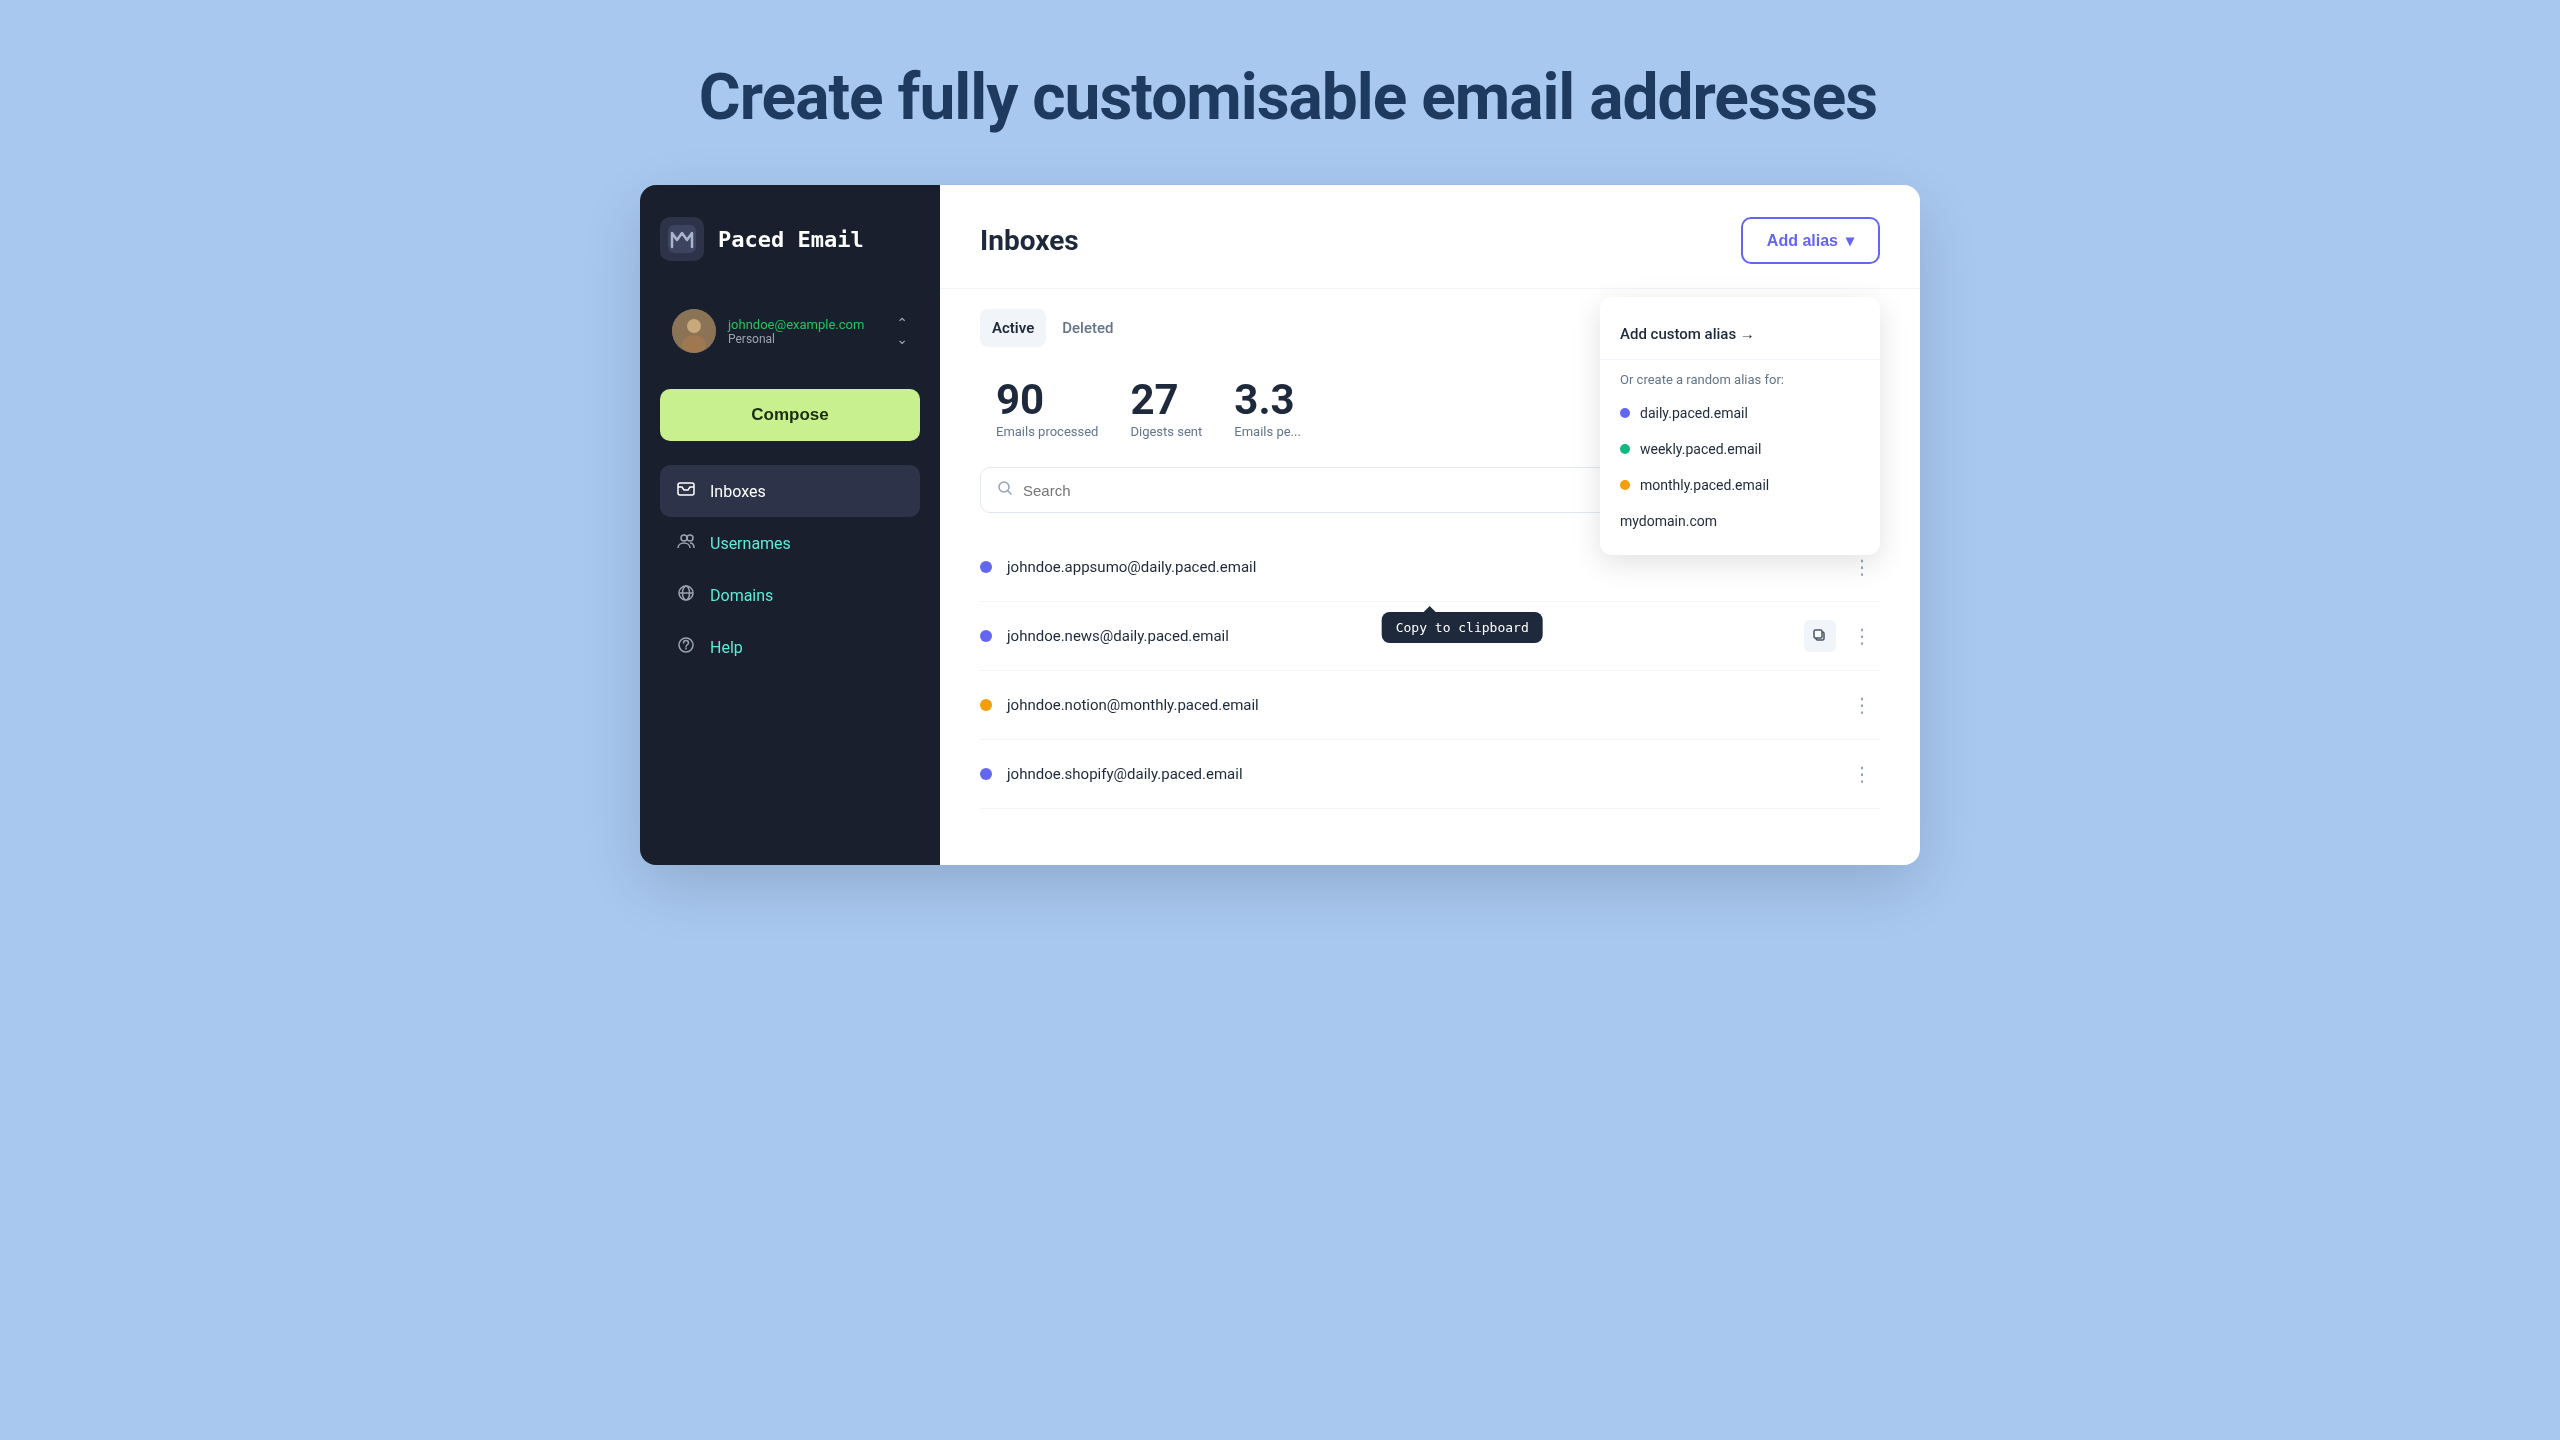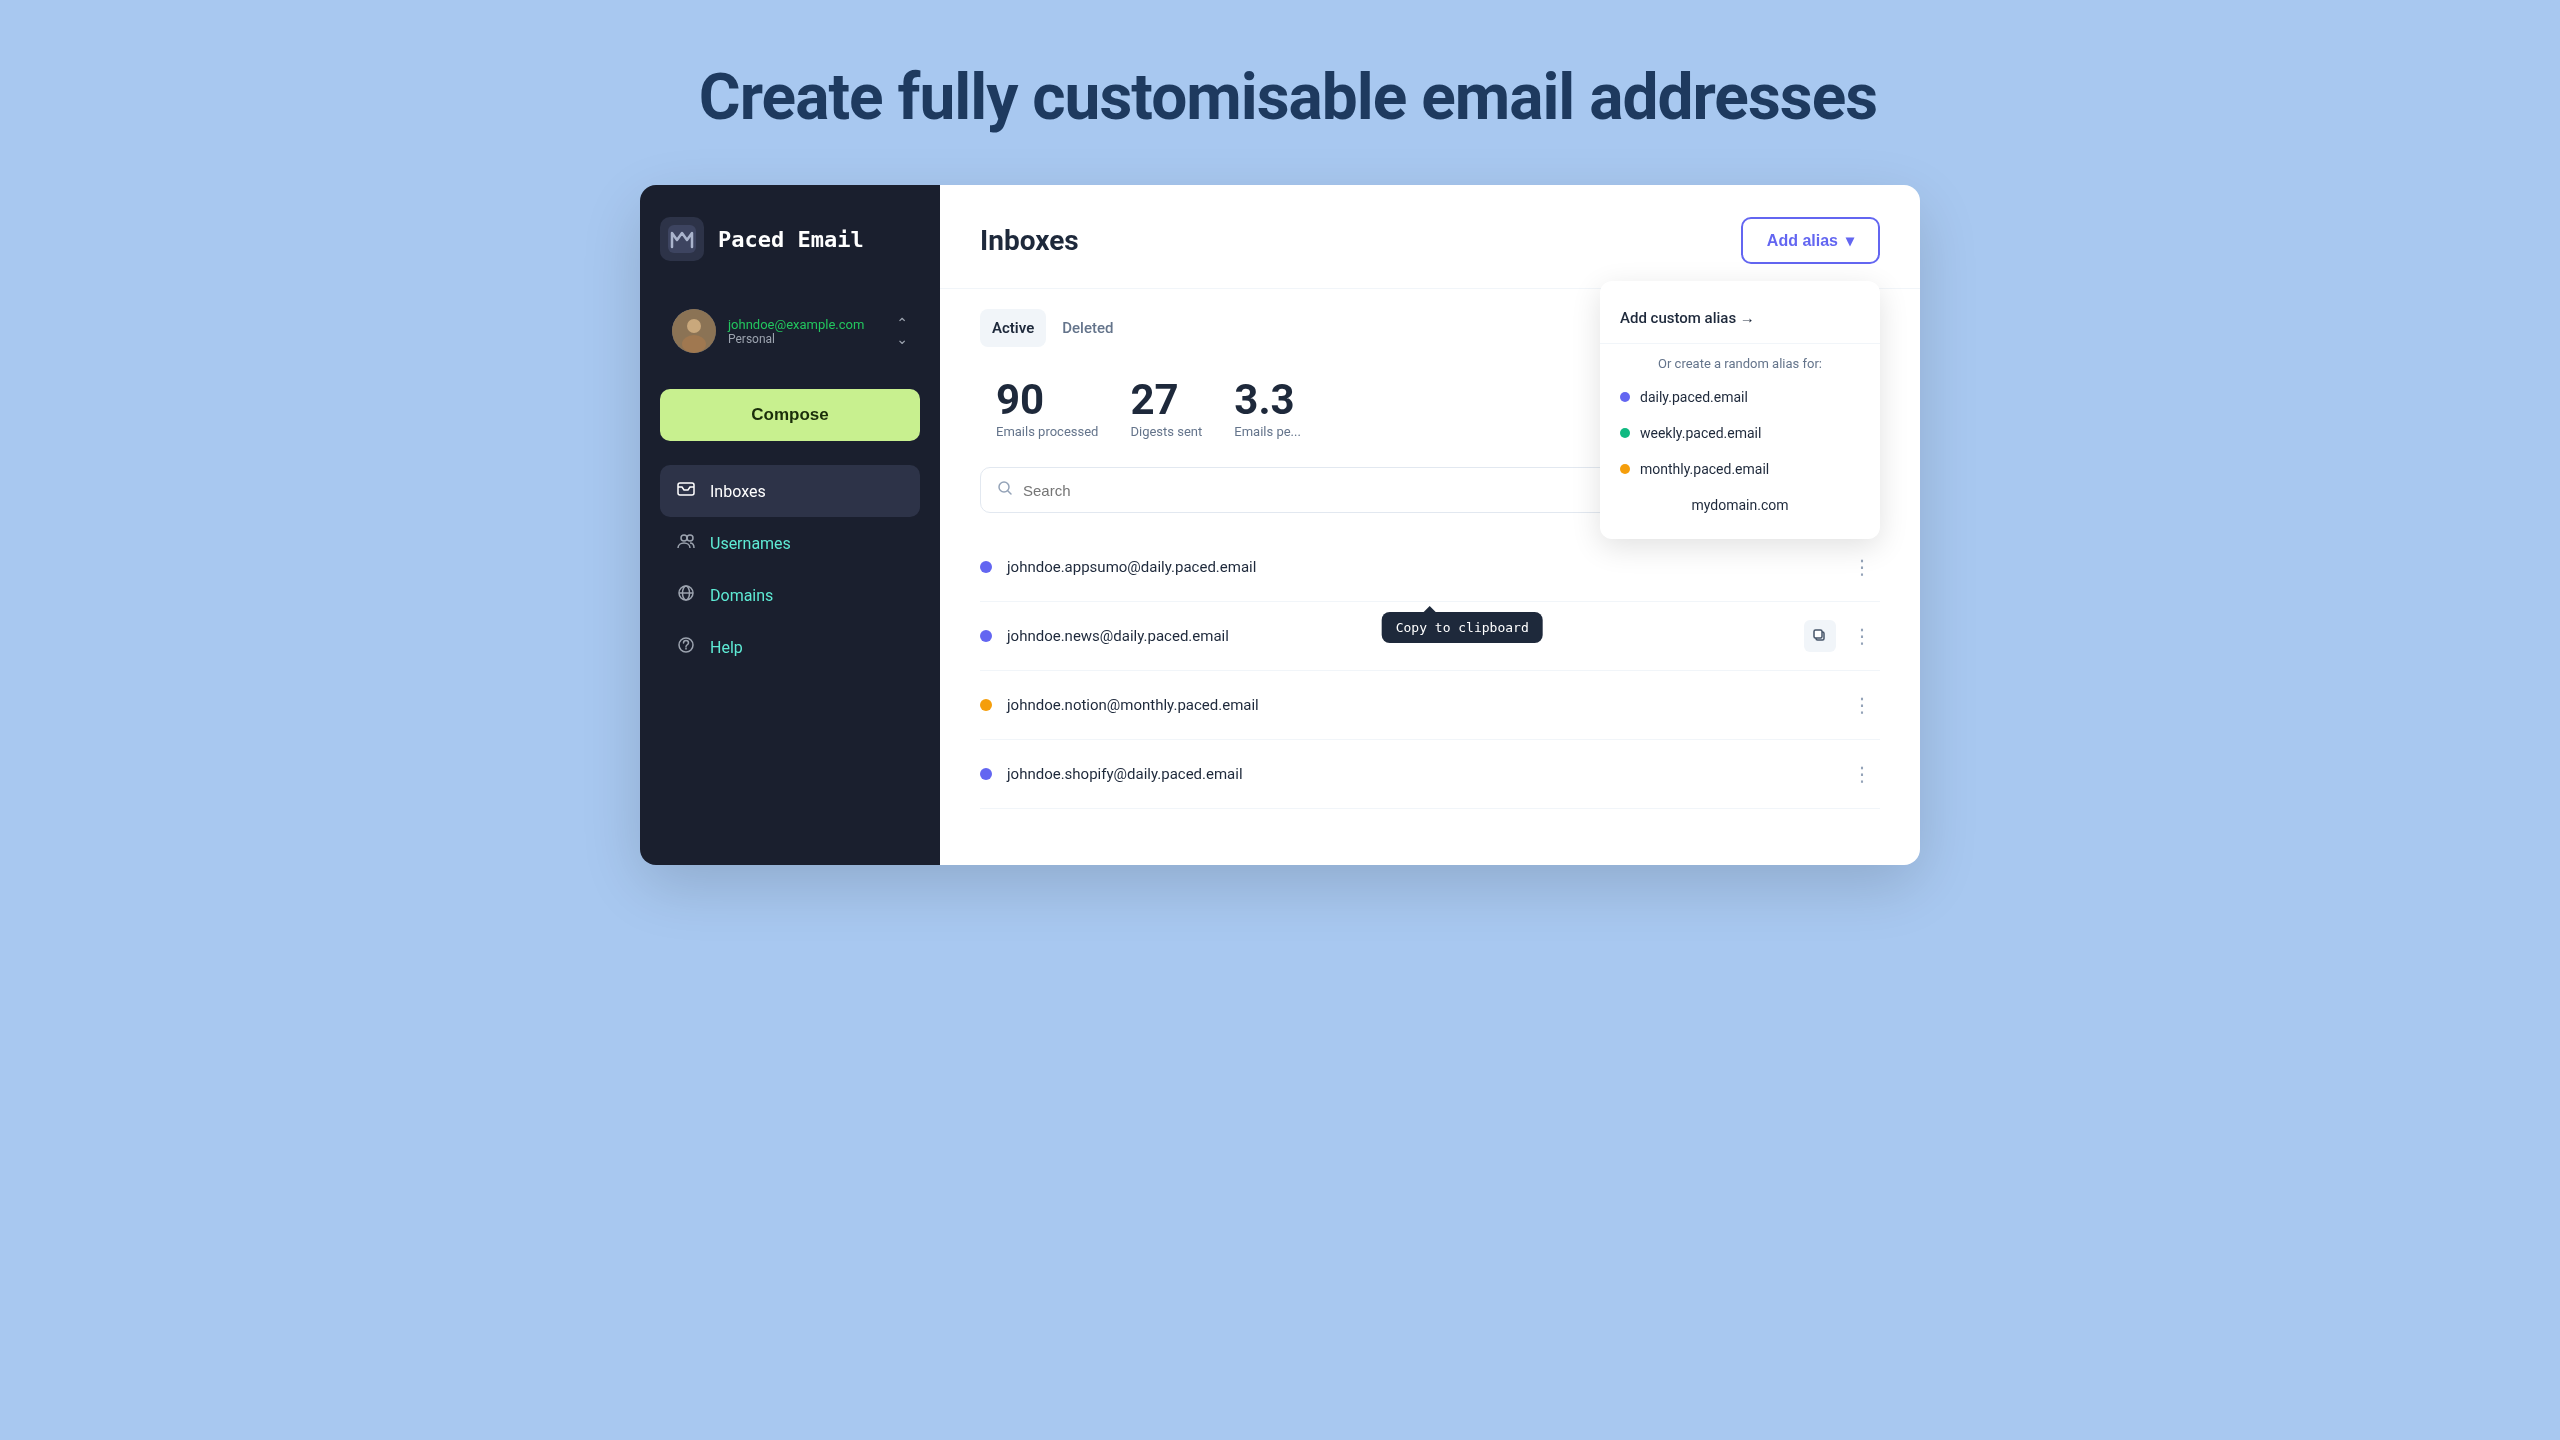--- a/index.html
+++ b/index.html
@@ -324,29 +324,28 @@
       left: 30%;
       transform: translateX(-50%);
       border-left: 6px solid transparent;
       border-right: 6px solid transparent;
       border-bottom: 6px solid #1e293b;
     }
 
     
     .dropdown {
       position: absolute;
-      top: 64px;
+      top: 80px;
       right: 0;
       width: 280px;
       background: white;
       border-radius: 12px;
       box-shadow: 0 8px 30px rgba(0,0,0,0.12);
       padding: 16px 0;
       z-index: 100;
-      text-align: center;
     }
     .dropdown-custom-alias {
       padding: 12px 20px 16px;
       border-bottom: 1px solid #f1f5f9;
     }
     .dropdown-custom-link {
       font-size: 15px;
       color: #1e293b;
       font-weight: 500;
       cursor: pointer;

